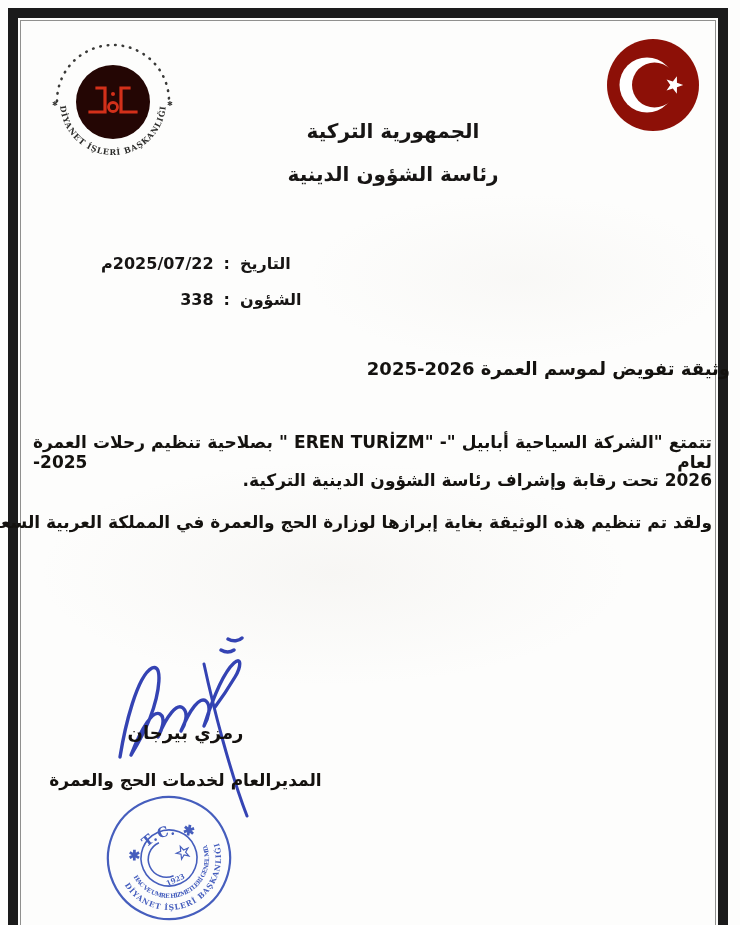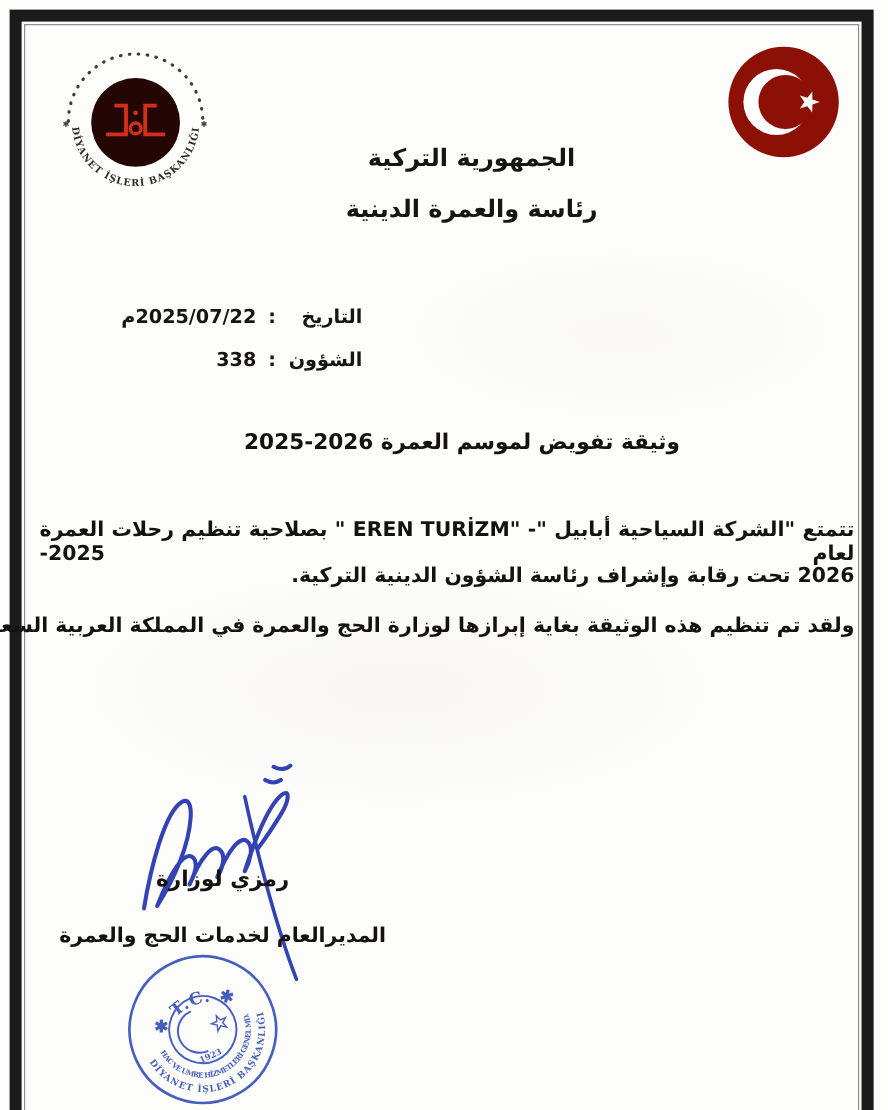--- a/index.html
+++ b/index.html
@@ -13,23 +13,23 @@
   }
   .frame{
     position:absolute;left:8px;top:8px;width:720px;height:930px;box-sizing:border-box;
     border:10px solid #1b1b1b;
     box-shadow: inset 0 0 0 2px #fcfcfb, inset 0 0 0 3px #90908e;
   }
   .header-block{position:absolute;left:68px;top:110px;width:650px;text-align:center;}
   .header-block div{font-size:20px;line-height:43px;color:#171514;font-weight:700;direction:rtl;}
   .meta-block{position:absolute;left:42px;top:246px;width:260px;direction:rtl;}
   .meta-row{display:flex;align-items:baseline;font-size:16px;font-weight:700;color:#171514;line-height:36px;}
-  .meta-label{width:62px;text-align:right;}
+  .meta-label{width:62px;text-align:left;}
   .meta-colon{margin:0 10px;}
-  .doc-title{position:absolute;left:40px;top:358px;width:690px;text-align:center;
+  .doc-title{position:absolute;left:40px;top:358px;width:690px;
     font-size:18px;font-weight:700;color:#14120f;direction:rtl;white-space:nowrap;}
   .body-line{position:absolute;left:33px;width:679px;font-size:17px;font-weight:700;
     color:#14120f;direction:rtl;white-space:nowrap;}
   .body-just{white-space:normal;text-align:justify;text-align-last:justify;}
   .sign-block{position:absolute;left:38px;top:720px;width:295px;text-align:center;}
   .sign-name{font-size:18px;font-weight:700;color:#14110e;direction:rtl;line-height:26px;}
   .sign-role{font-size:17px;font-weight:700;color:#14110e;direction:rtl;line-height:30px;margin-top:19px;}
   svg{position:absolute;}
   .serif-small{font-family:"DejaVu Serif","Liberation Serif",serif;}
 </style>
@@ -63,21 +63,21 @@
     <circle cx="49" cy="49" r="46" fill="#8d1007"></circle>
     <g>
       <circle cx="43" cy="49" r="27.5" fill="#ffffff"></circle>
       <circle cx="50.5" cy="49" r="22.5" fill="#8d1007"></circle>
       <polygon fill="#ffffff" points="79.2,49 72.99,51.17 72.84,57.75 68.86,52.52 62.56,54.41 66.3,49 62.56,43.59 68.86,45.48 72.84,40.25 72.99,46.83"></polygon>
     </g>
   </svg>
 
   <div class="header-block">
     <div>الجمهورية التركية</div>
-    <div>رئاسة والعمرة الدينية</div>
+    <div>رئاسة الشؤون الدينية</div>
   </div>
 
   <div class="meta-block">
     <div class="meta-row">
       <span class="meta-label">التاريخ</span>
       <span class="meta-colon">:</span>
       <span>2025/07/22م</span>
     </div>
     <div class="meta-row">
       <span class="meta-label">الشؤون</span>
@@ -98,21 +98,21 @@
            C 39,113 50,96 57,100 C 63,104 59,116 55,123
            C 64,101 74,89 80,94 C 86,99 82,111 78,117
            C 87,95 97,82 103,87 C 109,92 105,105 101,112
            C 110,84 121,58 131,49 C 139,42 138,53 132,63 C 126,73 118,85 112,93"></path>
       <path d="M 125,25 C 130,28 136,27 139,24 M 118,36 C 123,39 128,38 131,36"></path>
       <path d="M 101,50 C 110,92 127,158 144,202" stroke-width="3"></path>
     </g>
   </svg>
 
   <div class="sign-block">
-    <div class="sign-name">رمزي لوزارة</div>
+    <div class="sign-name">رمزي بيرجان</div>
     <div class="sign-role">المديرالعام لخدمات الحج والعمرة</div>
   </div>
 
   <svg style="left:95px;top:786px;" width="148" height="139" viewBox="0 0 148 139">
     <defs>
       <path id="st-top" d="M 29,84 A 47,47 0 0 1 119,84"></path>
       <path id="st-out" d="M 22,72 A 52,52 0 0 0 126,72"></path>
       <path id="st-in" d="M 34,72 A 40,40 0 0 0 114,72"></path>
     </defs>
     <g transform="rotate(-24 74 72)" opacity="0.88">

